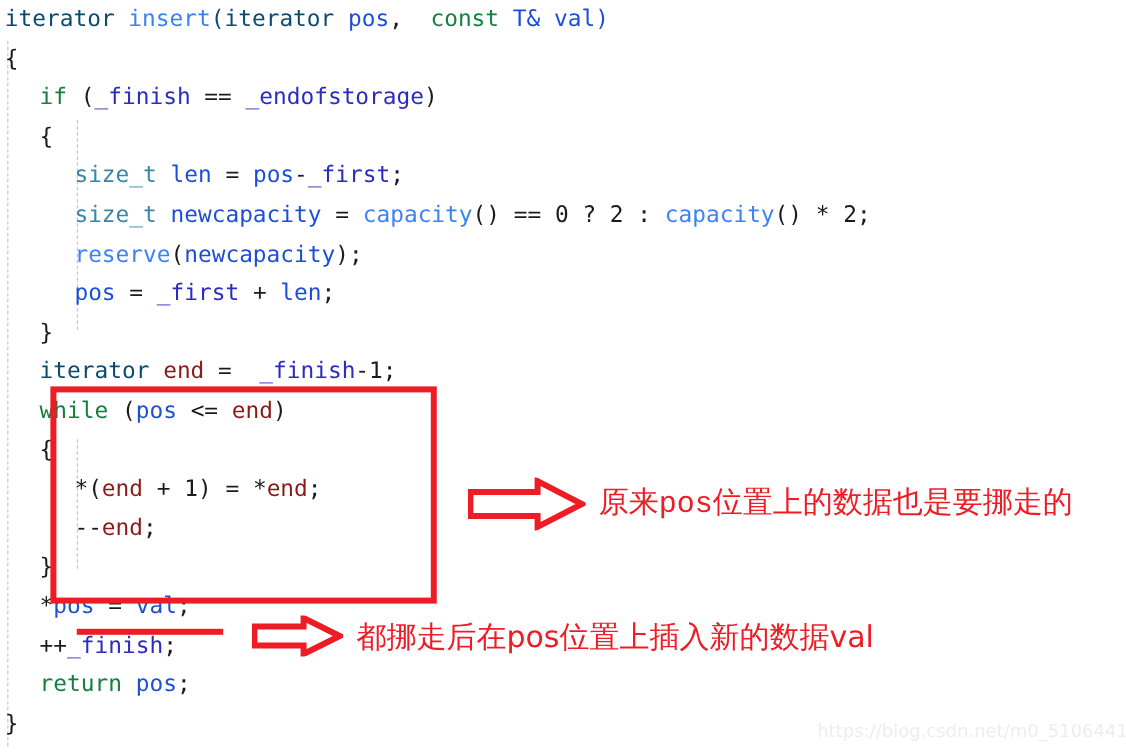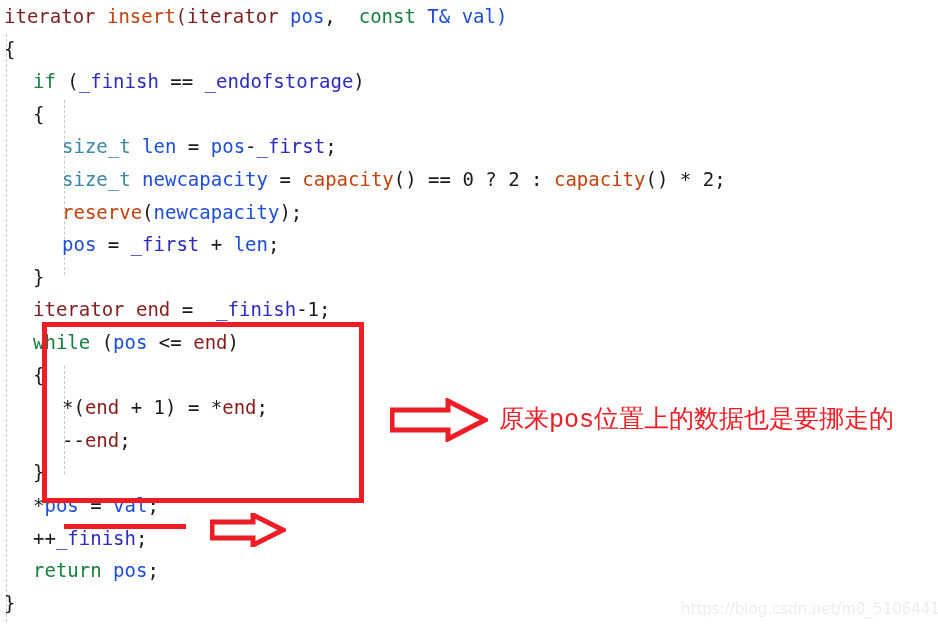--- a/index.html
+++ b/index.html
@@ -31,22 +31,22 @@
   }
   .line {
     position: relative;
     height: 32.6px;
     padding-left: 4px;
     white-space: pre;
   }
 
   
   .kw   { color: #15803d; }            
-  .typ  { color: #7f1d1d; }            
-  .fn   { color: #c2410c; }            
+  .typ  { color: #0c4a6e; }            
+  .fn   { color: #3b82f6; }            
   .var  { color: #1d4ed8; }            
   .mem  { color: #2b2bc0; }            
   .st   { color: #3a86a8; }  
   .idn  { color: #8b1a1a; }            
   .num  { color: #1a1a1a; }
   .plain{ color: #1a1a1a; }
 
   
   .guide {
     position: absolute;
@@ -104,16 +104,17 @@
       <polygon points="2,12 58,12 58,3 95,22 58,41 58,32 2,32" fill="#ffffff" stroke="#ee1c24" stroke-width="5" stroke-linejoin="miter"></polygon>
     </svg>
   </div>
   <div class="cn" style="left:499px; top:402px; font-size:25px;font-family:Liberation Mono, monospace;">原来pos位置上的数据也是要挪走的</div>
 
   <div class="arrow" style="left:210px; top:513px; width:76px; height:34px;">
     <svg width="76" height="34" viewBox="0 0 76 34">
       <polygon points="2,9 43,9 43,2 73,17 43,32 43,25 2,25" fill="#ffffff" stroke="#ee1c24" stroke-width="5" stroke-linejoin="miter"></polygon>
     </svg>
   </div>
+  <div class="cn" style="left:297px; top:514px; font-size:25px;">都挪走后在pos位置上插入新的数据val</div>
 
   <div class="watermark" style="left:681px; top:600px;">https://blog.csdn.net/m0_51064412</div>
 
 </div>
 
 </body></html>

